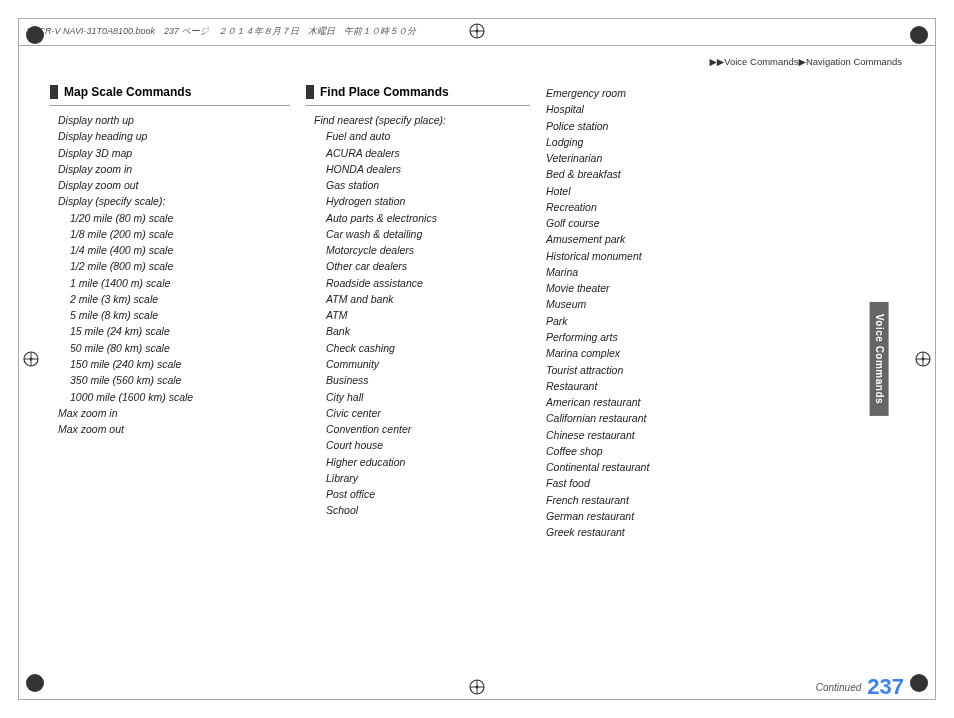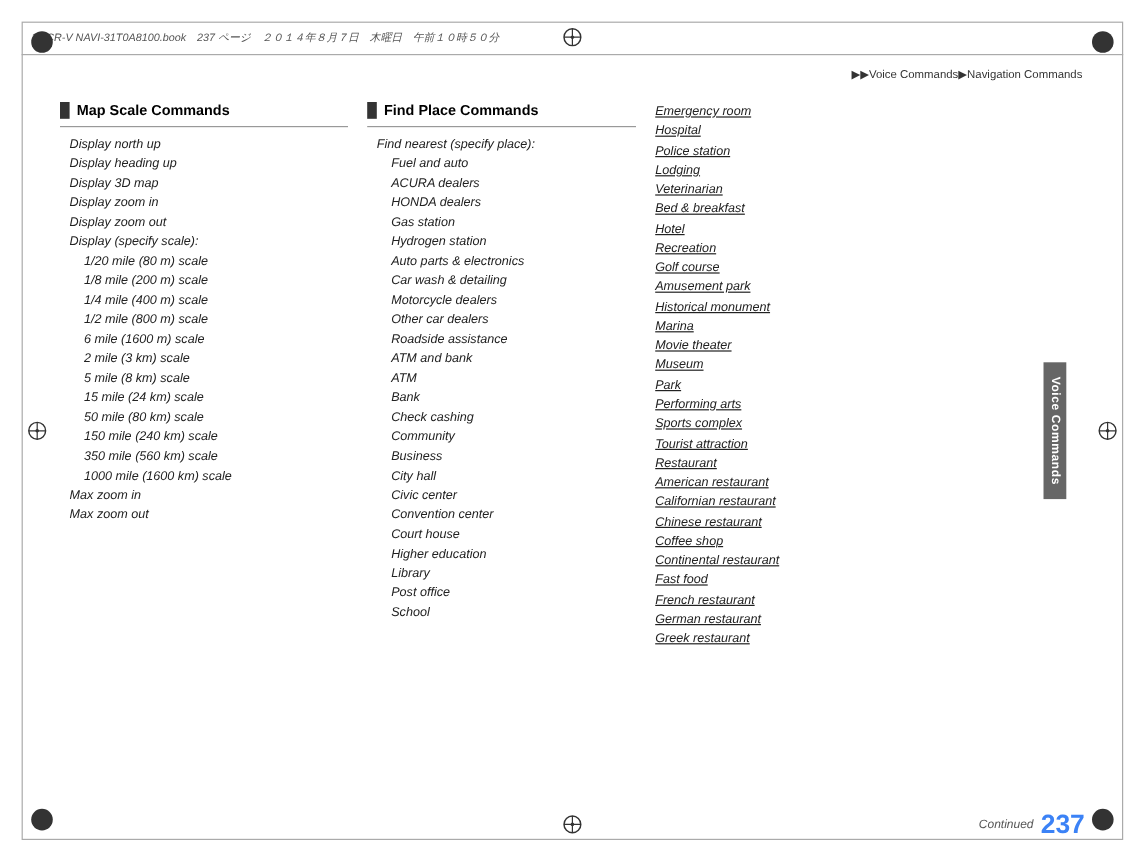--- a/index.html
+++ b/index.html
@@ -142,21 +142,20 @@
     
     .right-list {
       list-style: none;
       padding: 0;
     }
     .right-list li {
       font-style: italic;
       font-size: 10.5px;
       color: #222;
       line-height: 1.55;
-      text-decoration: underline;
     }
 
     
     .side-tab {
       position: absolute;
       right: 18px;
       top: 50%;
       transform: translateY(-50%) rotate(90deg);
       transform-origin: center center;
       background: #666;
@@ -269,21 +268,21 @@
       <li>Display north up</li>
       <li>Display heading up</li>
       <li>Display 3D map</li>
       <li>Display zoom in</li>
       <li>Display zoom out</li>
       <li>Display (specify scale):</li>
       <li class="indent">1/20 mile (80 m) scale</li>
       <li class="indent">1/8 mile (200 m) scale</li>
       <li class="indent">1/4 mile (400 m) scale</li>
       <li class="indent">1/2 mile (800 m) scale</li>
-      <li class="indent">6 mile (1600 m) scale</li>
+      <li class="indent">1 mile (1400 m) scale</li>
       <li class="indent">2 mile (3 km) scale</li>
       <li class="indent">5 mile (8 km) scale</li>
       <li class="indent">15 mile (24 km) scale</li>
       <li class="indent">50 mile (80 km) scale</li>
       <li class="indent">150 mile (240 km) scale</li>
       <li class="indent">350 mile (560 km) scale</li>
       <li class="indent">1000 mile (1600 km) scale</li>
       <li>Max zoom in</li>
       <li>Max zoom out</li>
     </ul>
@@ -335,21 +334,21 @@
       <li>Hotel</li>
       <li>Recreation</li>
       <li>Golf course</li>
       <li>Amusement park</li>
       <li>Historical monument</li>
       <li>Marina</li>
       <li>Movie theater</li>
       <li>Museum</li>
       <li>Park</li>
       <li>Performing arts</li>
-      <li>Sports complex</li>
+      <li>Marina complex</li>
       <li>Tourist attraction</li>
       <li>Restaurant</li>
       <li>American restaurant</li>
       <li>Californian restaurant</li>
       <li>Chinese restaurant</li>
       <li>Coffee shop</li>
       <li>Continental restaurant</li>
       <li>Fast food</li>
       <li>French restaurant</li>
       <li>German restaurant</li>

